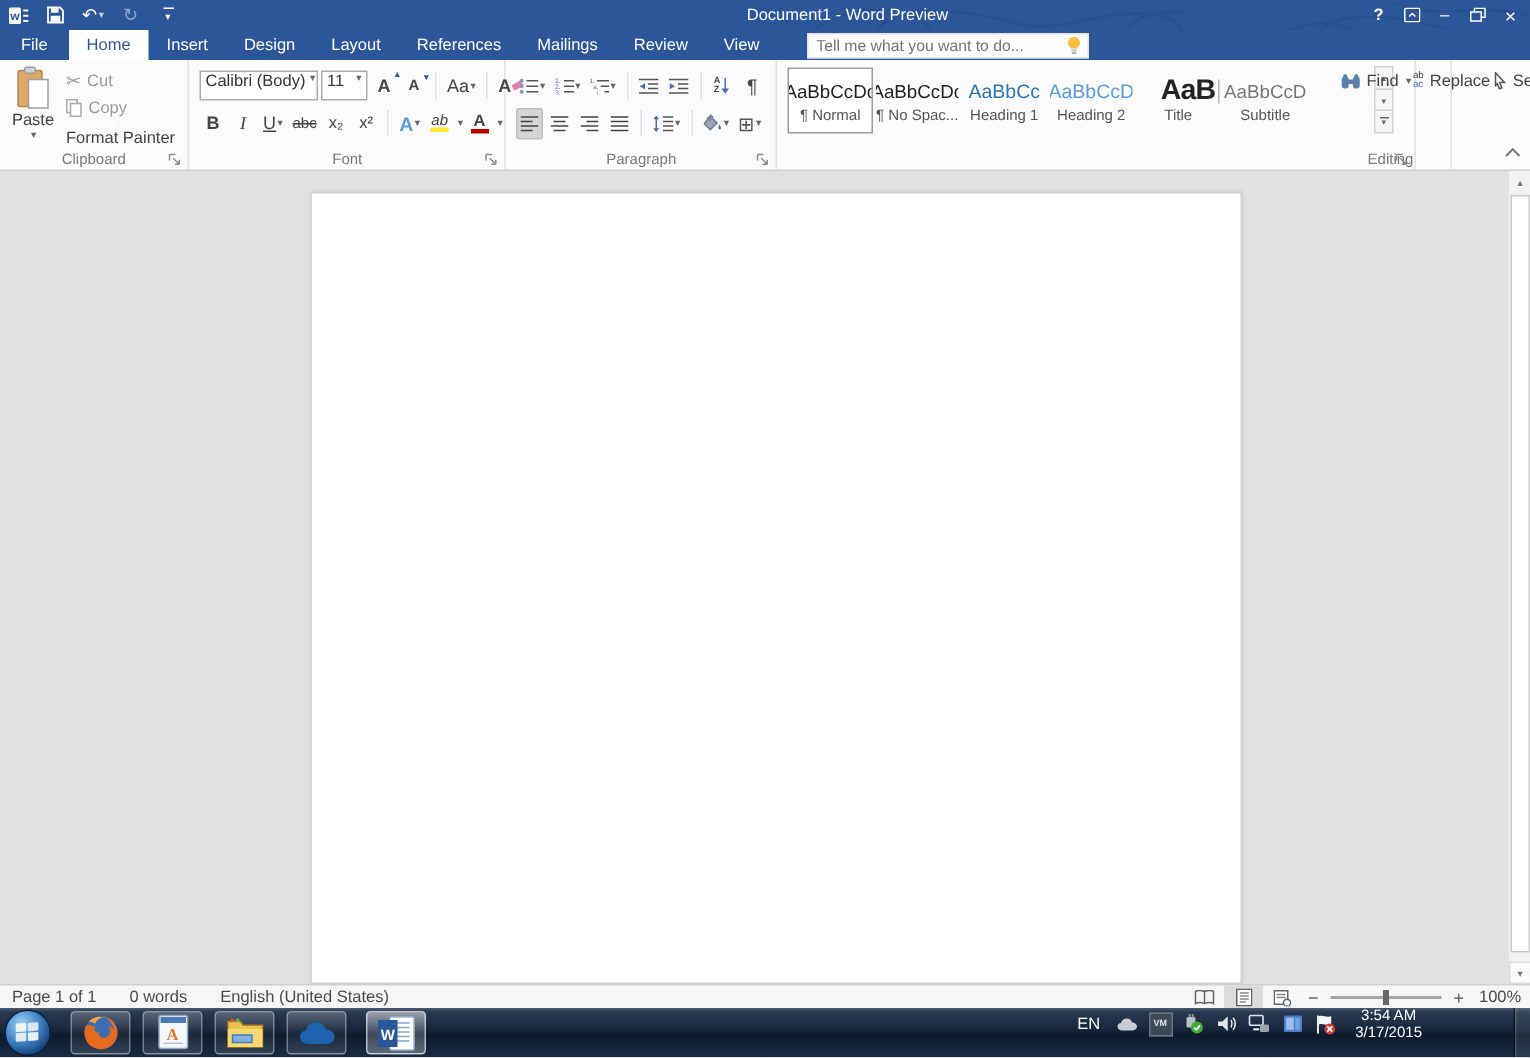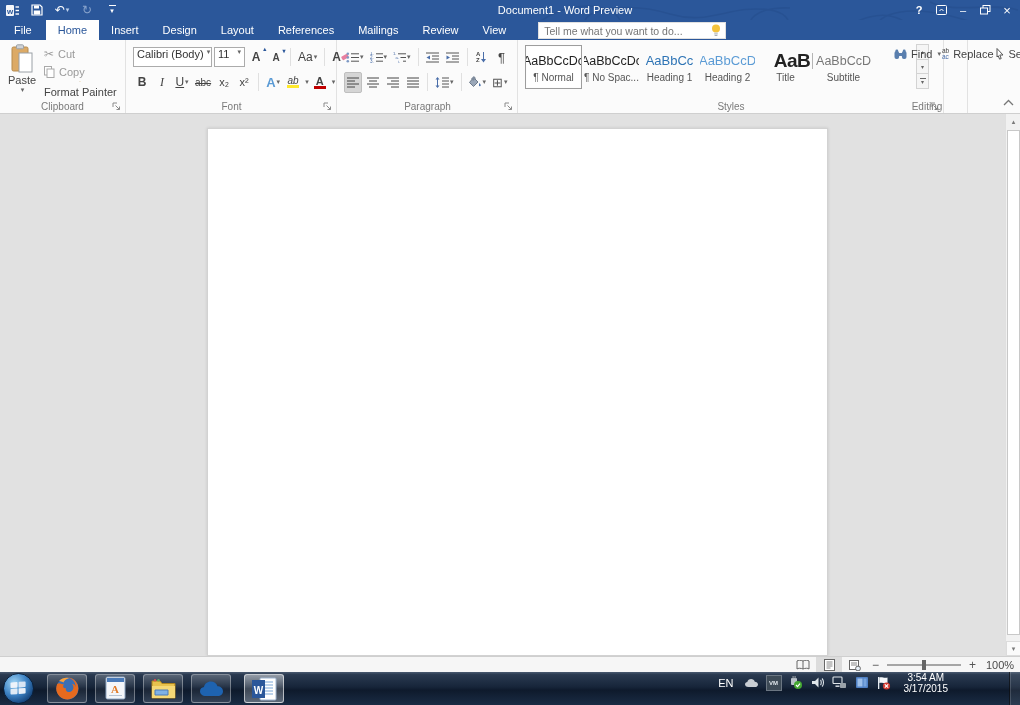--- a/index.html
+++ b/index.html
@@ -508,21 +508,20 @@
         </div>
       </div>
       <div class="gal-strip">
         <span class="gal-b">▴</span>
         <span class="gal-b">▾</span>
         <span class="gal-b" style="flex-direction:column; line-height:4px;">
             <span style="width:6px; height:1px; background:#666; margin-bottom:1px;"></span>
             <span>▾</span>
           </span>
       </div>
-      <div class="glabel">Styles</div>
       <span class="launcher">
           <svg width="9" height="9" viewBox="0 0 9 9">
             <path d="M1 1 H5 M1 1 V5" stroke="#8a8a8a" fill="none"></path>
             <path d="M3.5 3.5 L7.5 7.5 M7.5 7.5 H4.5 M7.5 7.5 V4.5" stroke="#8a8a8a" fill="none"></path>
           </svg>
         </span>
     </div>
 
     <div class="rgroup" style="left:887px; width:81px; border-right:1px solid #e2e2e2;">
       <div style="position:absolute; left:7px; top:5px; display:flex; gap:1px;">
@@ -565,20 +564,25 @@
   <div class="docarea">
     <div class="page"></div>
   </div>
   <div class="vscroll">
     <span class="varrow" style="top:0;">▴</span>
     <div class="vthumb"></div>
     <span class="varrow" style="bottom:0; border:1px solid #dcdcdc; background:#fafafa;">▾</span>
   </div>
 
   <div class="statusbar">
+    <div class="sb-left">
+      <span>Page 1 of 1</span>
+      <span>0 words</span>
+      <span>English (United States)</span>
+    </div>
     <div class="sb-views">
       <span class="viewbtn">
         <svg width="14" height="10" viewBox="0 0 14 10">
             <path d="M7 1 C5 0 2 0 1 1 V9 C2 8 5 8 7 9 C9 8 12 8 13 9 V1 C12 0 9 0 7 1 Z" fill="none" stroke="#666"></path>
             <line x1="7" y1="1" x2="7" y2="9" stroke="#666"></line>
           </svg>
       </span>
       <span class="viewbtn sel">
         <svg width="11" height="12" viewBox="0 0 11 12">
             <rect x="0.5" y="0.5" width="10" height="11" fill="#fff" stroke="#666"></rect>

